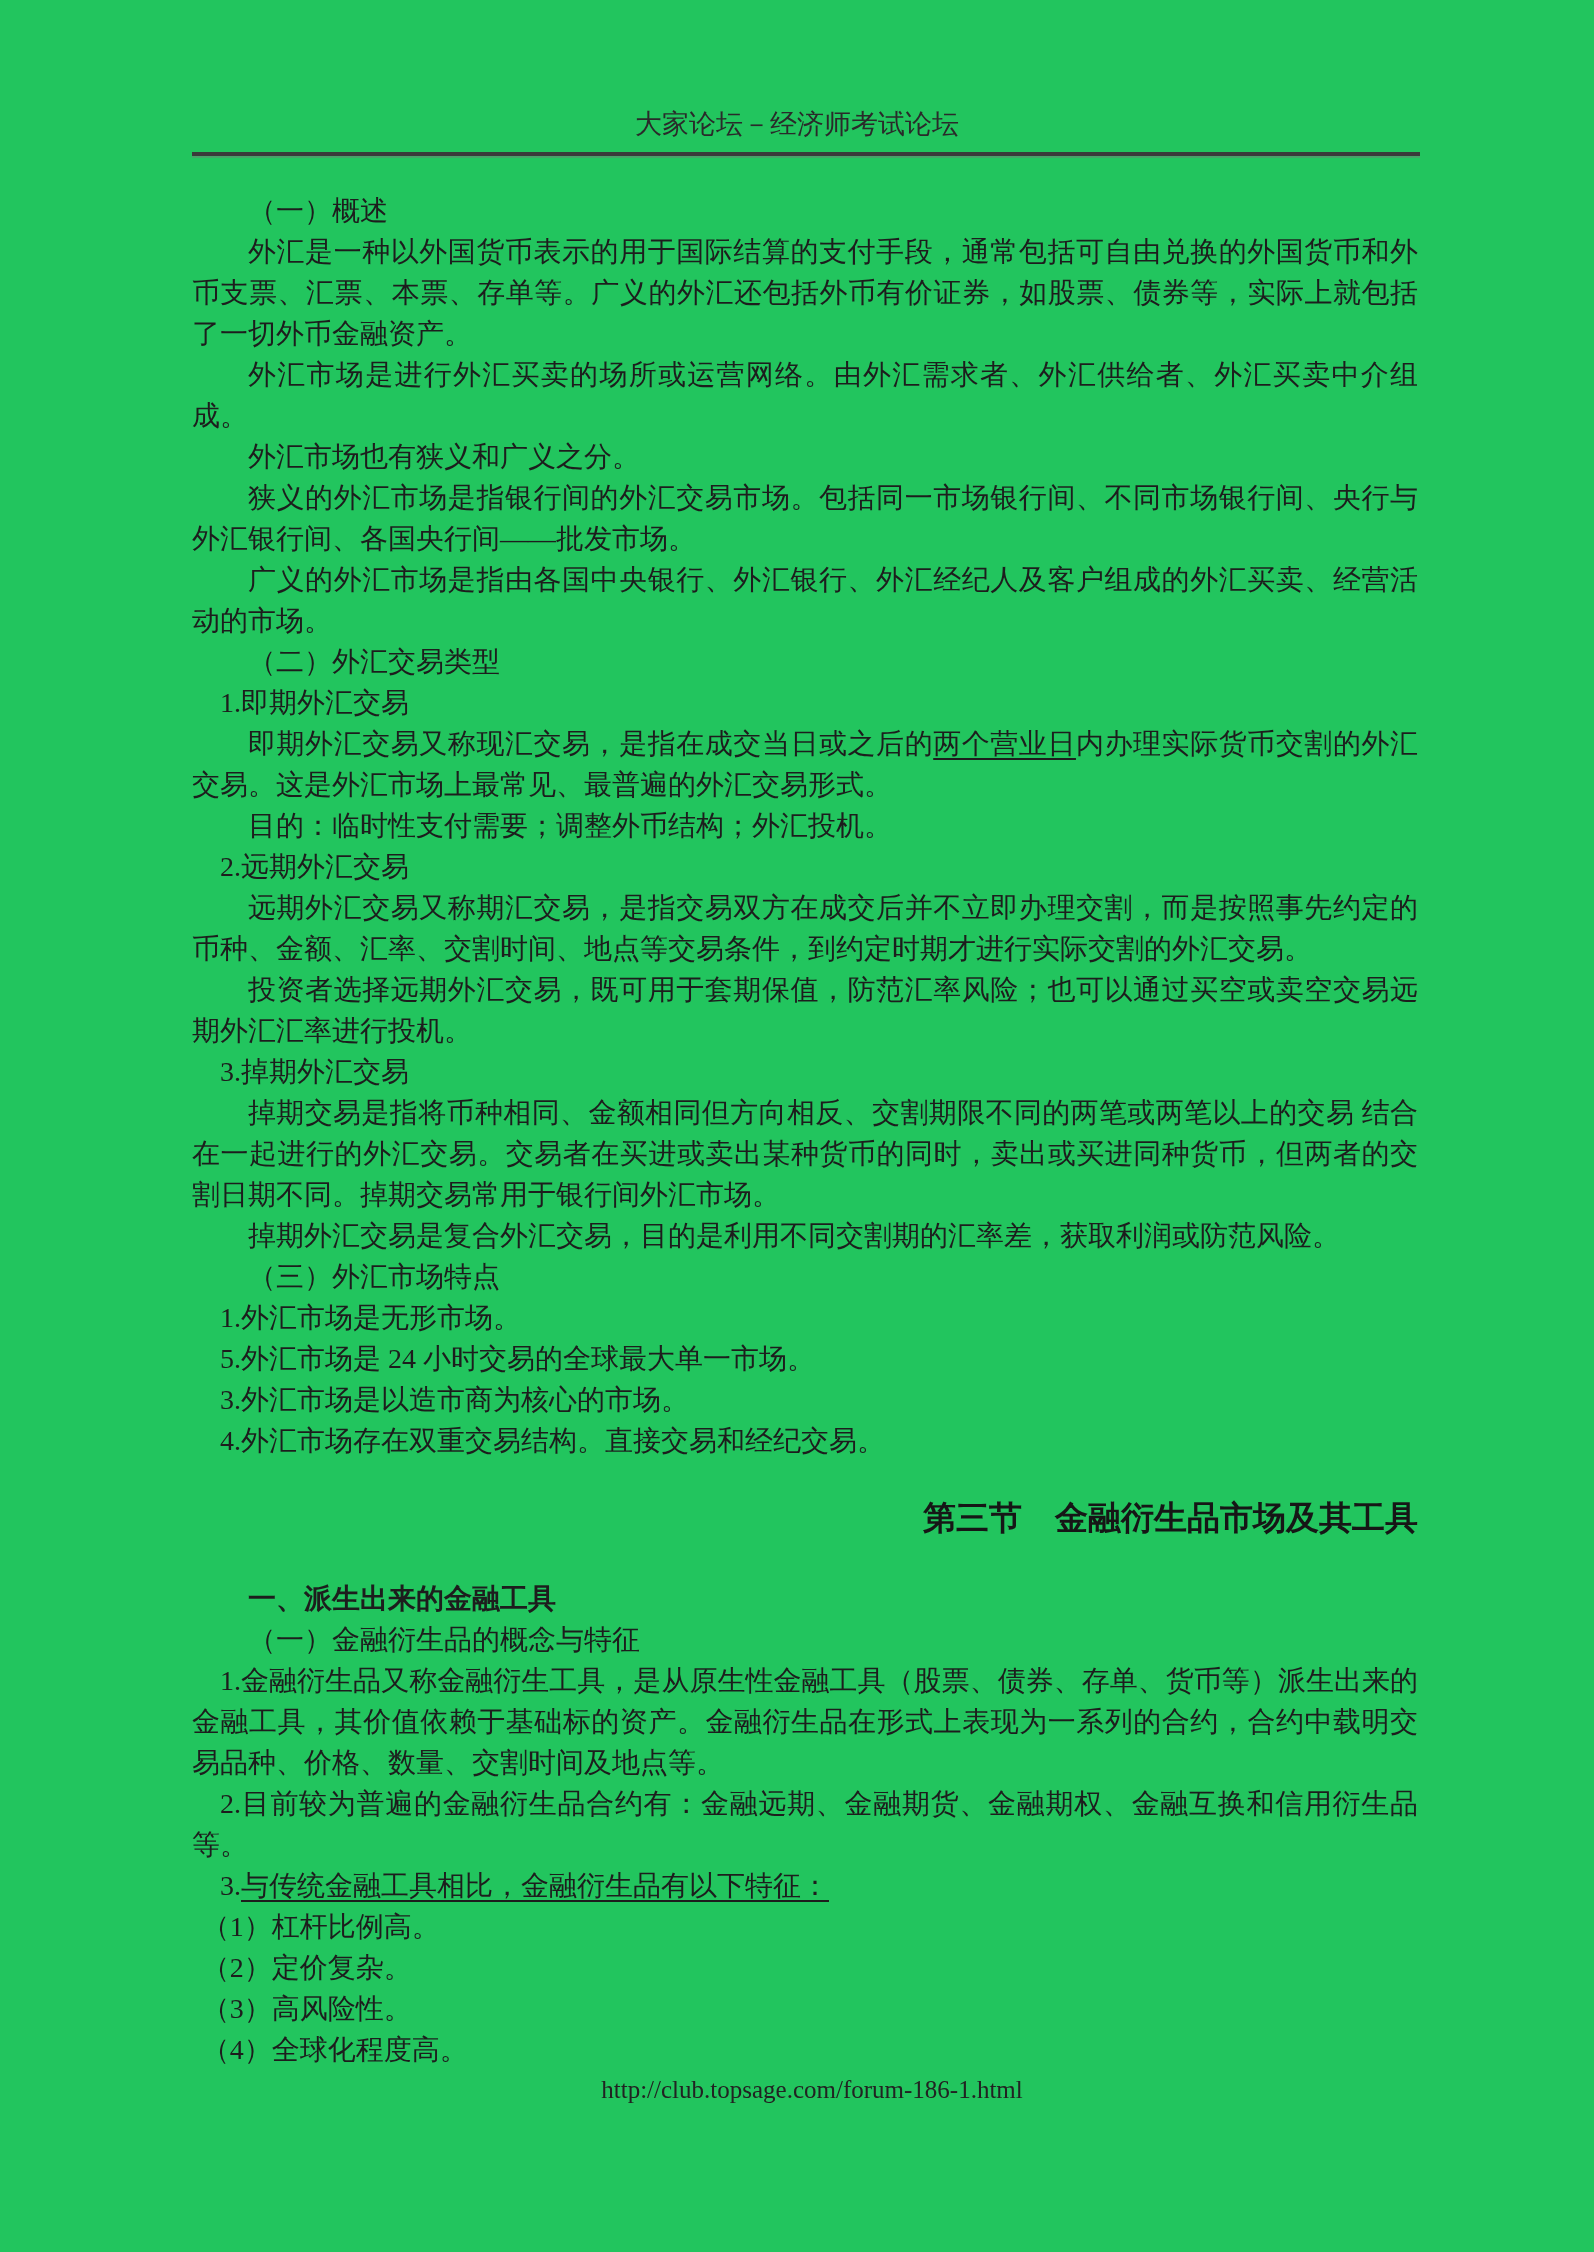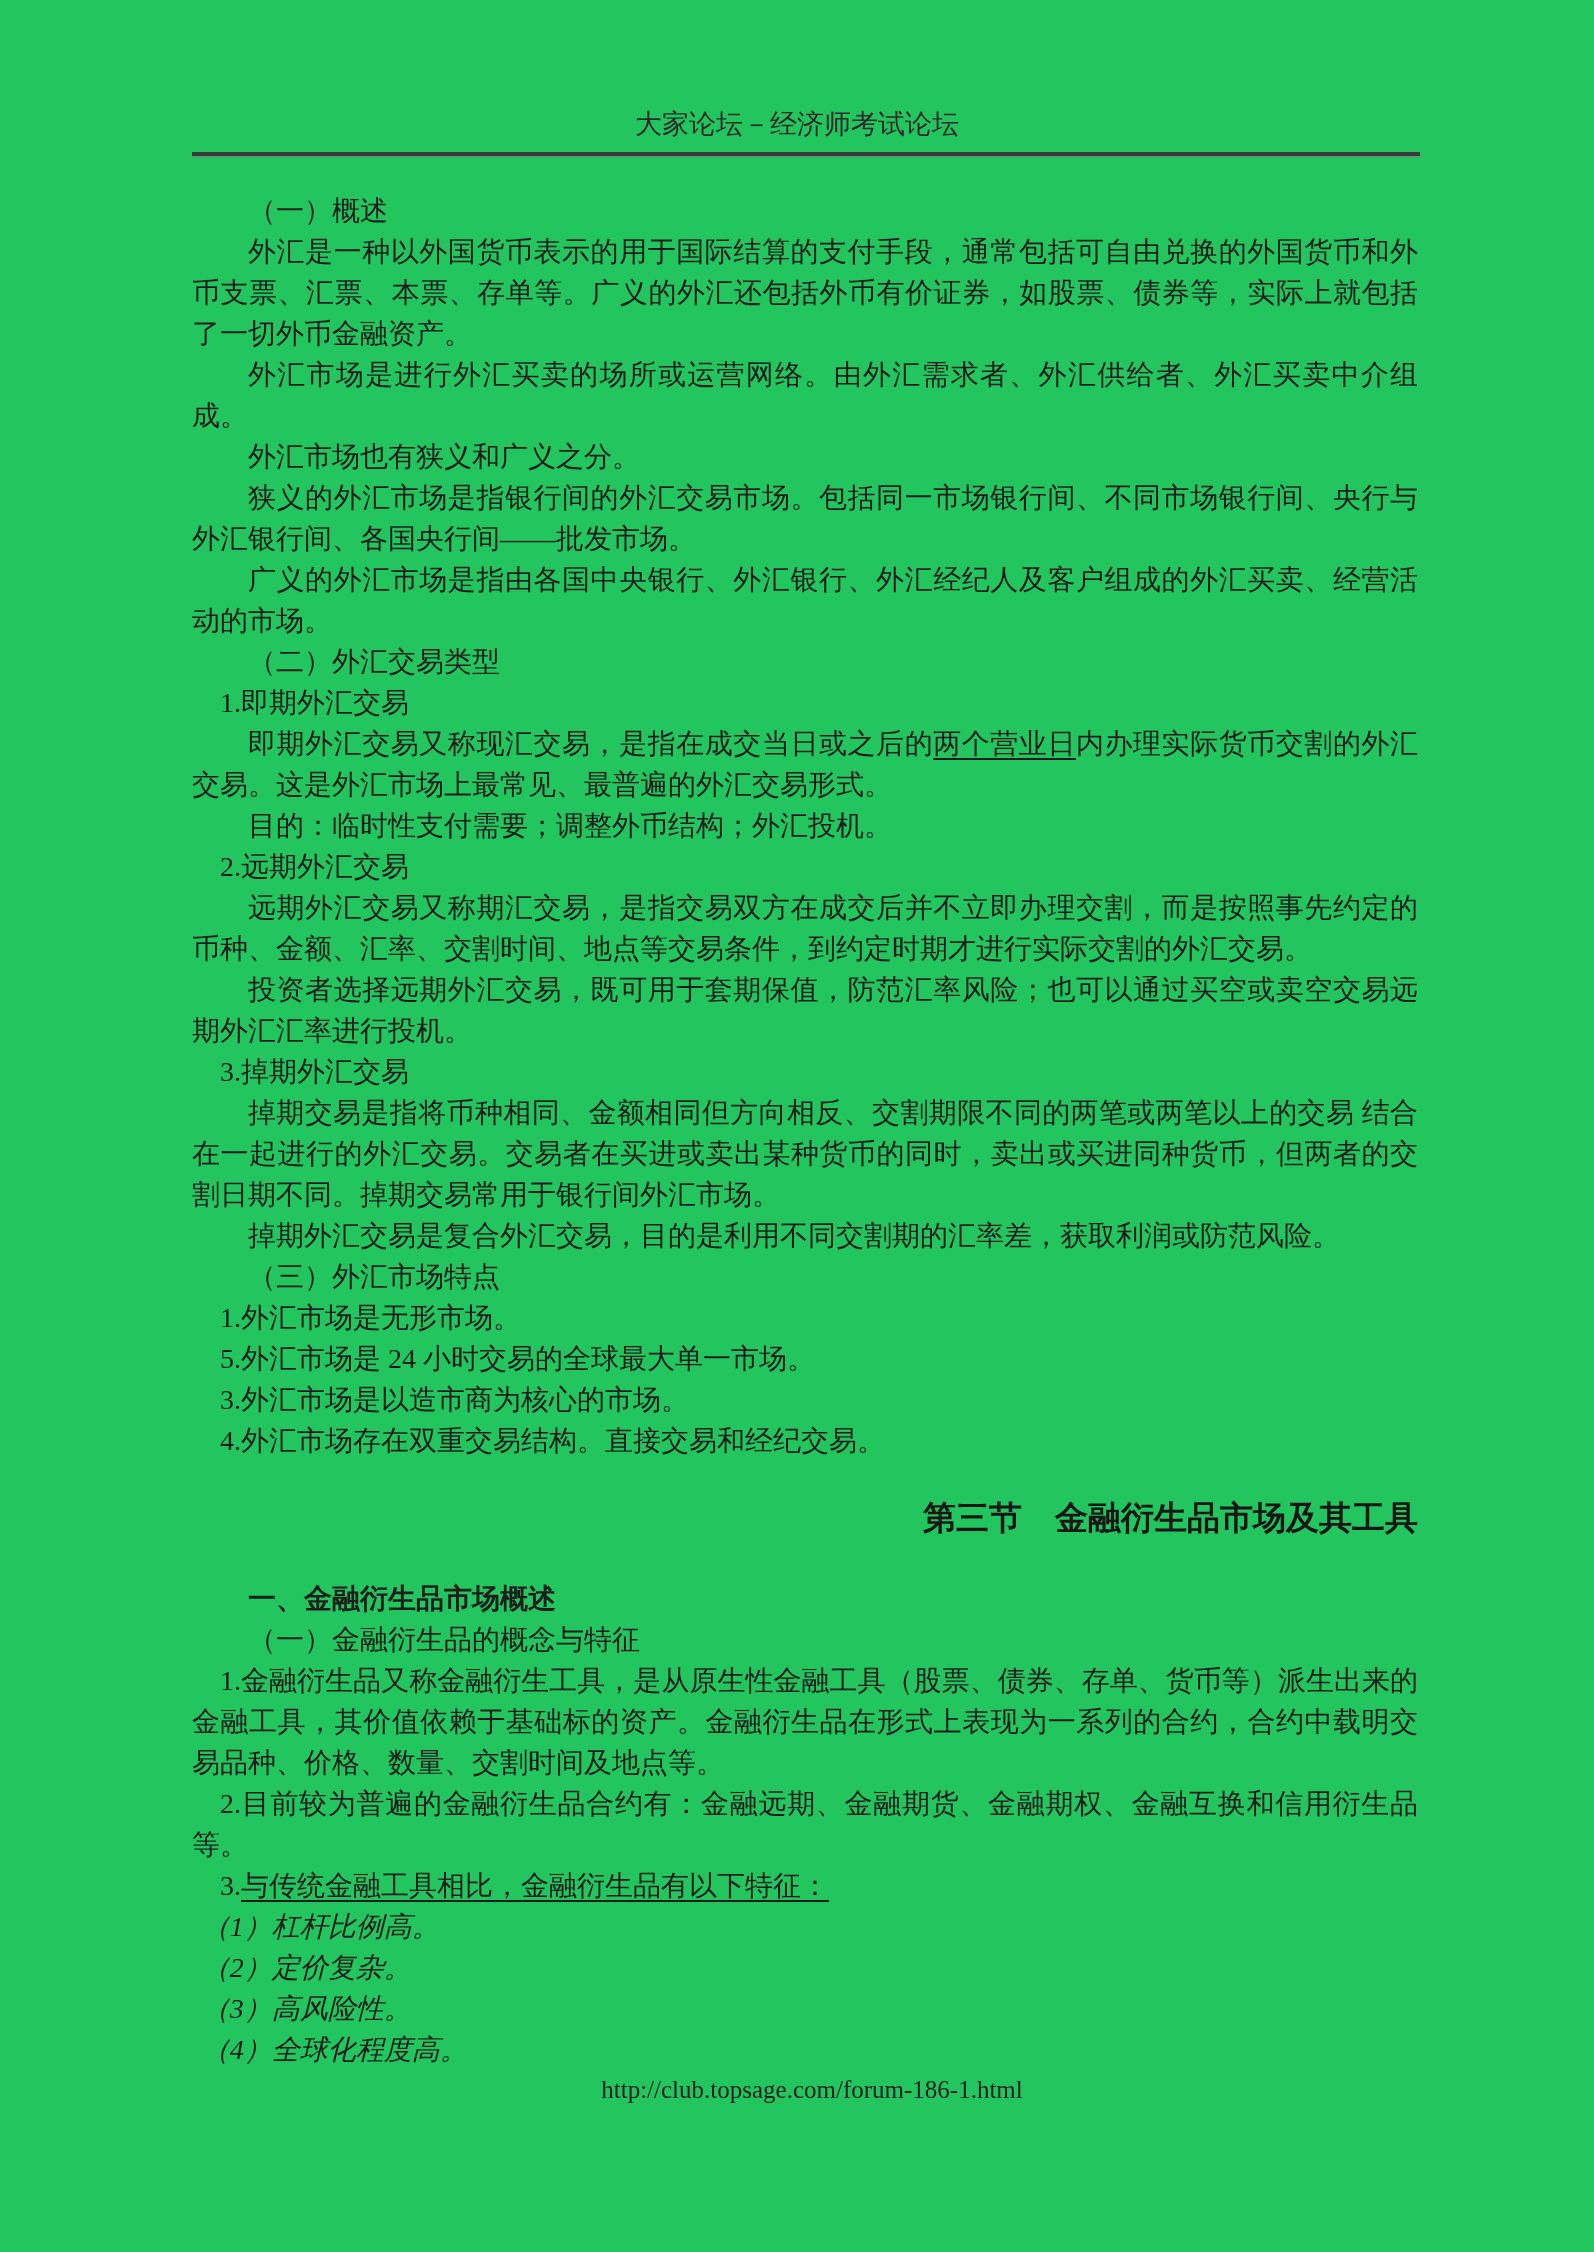--- a/index.html
+++ b/index.html
@@ -28,21 +28,21 @@
     box-shadow: 0 2px 0 rgba(120,120,120,0.45);
   }
   .content {
     margin: 34px 176px 0 192px;
     font-size: 28px;
     line-height: 41px;
     text-align: justify;
   }
   .p { margin: 0; text-indent: 2em; }
   .p.num { text-indent: 1em; }
-  .p.item { text-indent: 0.35em; font-style: italic; }
+  .p.item { text-indent: 0.35em; }
   .p.bold { font-weight: bold; }
   .section-heading {
     margin: 33px 0 36px 0;
     text-indent: 0;
     text-align: right;
     font-weight: bold;
     font-size: 33px;
     line-height: 48px;
     color: #161616;
   }
@@ -92,21 +92,21 @@
     <p class="p">掉期交易是指将币种相同、金额相同但方向相反、交割期限不同的两笔或两笔以上的交易 结合在一起进行的外汇交易。交易者在买进或卖出某种货币的同时，卖出或买进同种货币，但两者的交割日期不同。掉期交易常用于银行间外汇市场。</p>
     <p class="p">掉期外汇交易是复合外汇交易，目的是利用不同交割期的汇率差，获取利润或防范风险。</p>
     <p class="p">（三）外汇市场特点</p>
     <p class="p num">1.外汇市场是无形市场。</p>
     <p class="p num">5.外汇市场是 24 小时交易的全球最大单一市场。</p>
     <p class="p num">3.外汇市场是以造市商为核心的市场。</p>
     <p class="p num">4.外汇市场存在双重交易结构。直接交易和经纪交易。</p>
 
     <h2 class="section-heading">第三节　金融衍生品市场及其工具</h2>
 
-    <p class="p bold">一、金融衍生品市场概述</p>
+    <p class="p bold">一、派生出来的金融工具</p>
     <p class="p">（一）金融衍生品的概念与特征</p>
     <p class="p num">1.金融衍生品又称金融衍生工具，是从原生性金融工具（股票、债券、存单、货币等）派生出来的金融工具，其价值依赖于基础标的资产。金融衍生品在形式上表现为一系列的合约，合约中载明交易品种、价格、数量、交割时间及地点等。</p>
     <p class="p num">2.目前较为普遍的金融衍生品合约有：金融远期、金融期货、金融期权、金融互换和信用衍生品等。</p>
     <p class="p num"><span>3.</span><span class="u-seg">与传统金融工具相比，金融衍生品有以下特征：</span></p>
     <p class="p item">（1）杠杆比例高。</p>
     <p class="p item">（2）定价复杂。</p>
     <p class="p item">（3）高风险性。</p>
     <p class="p item">（4）全球化程度高。</p>
   </div>
 

